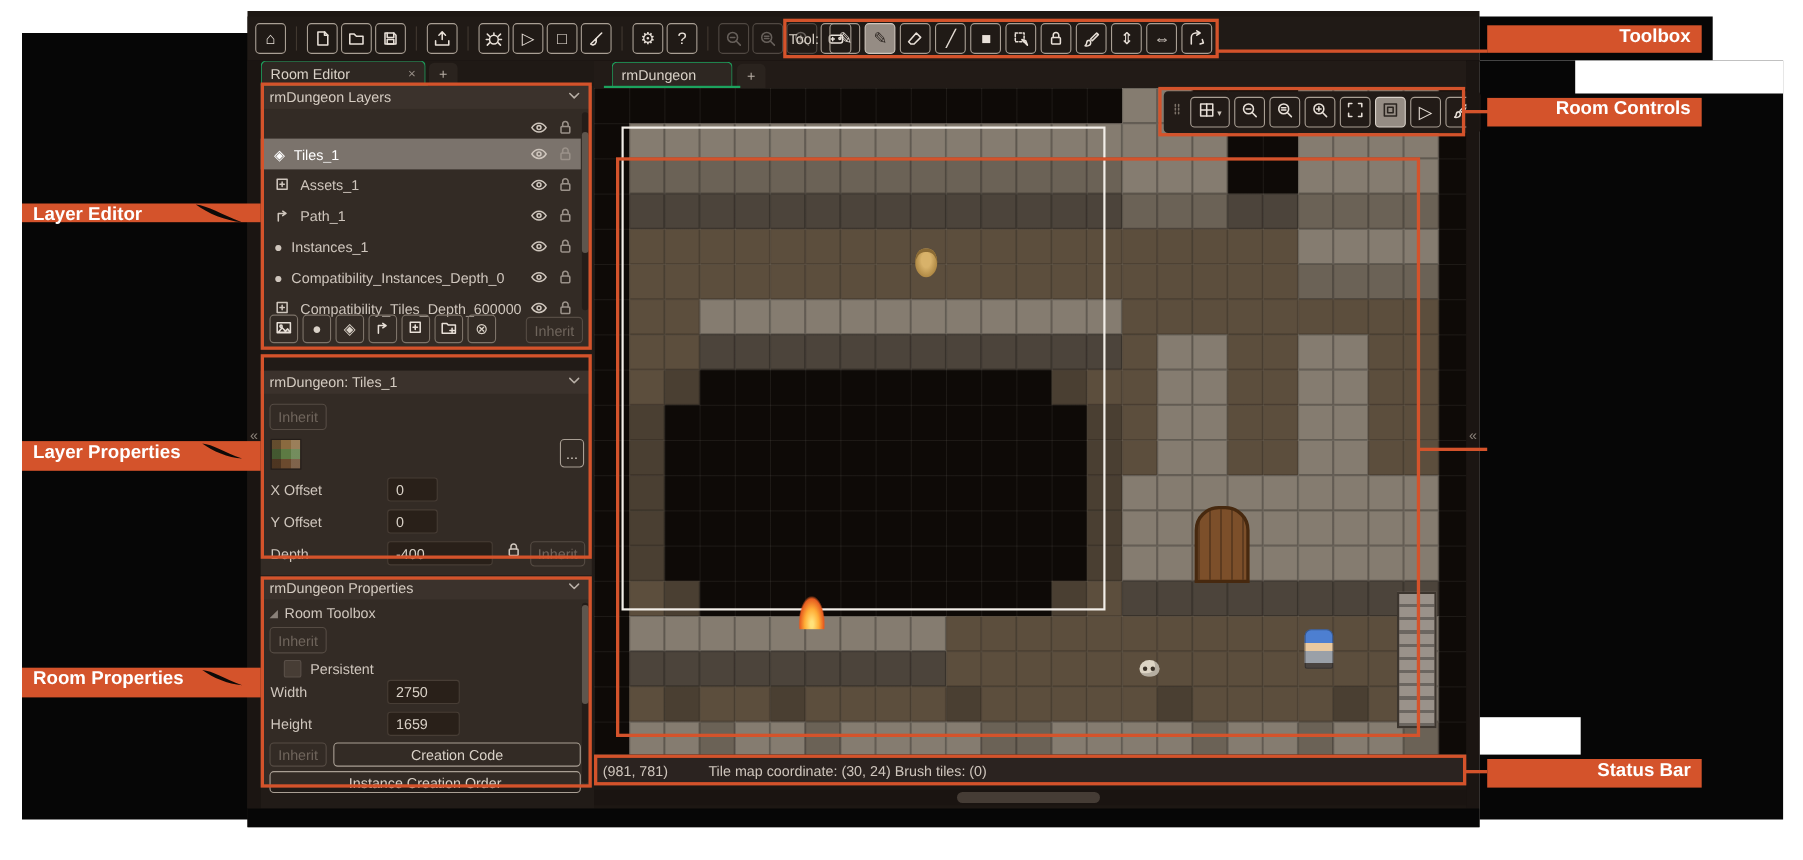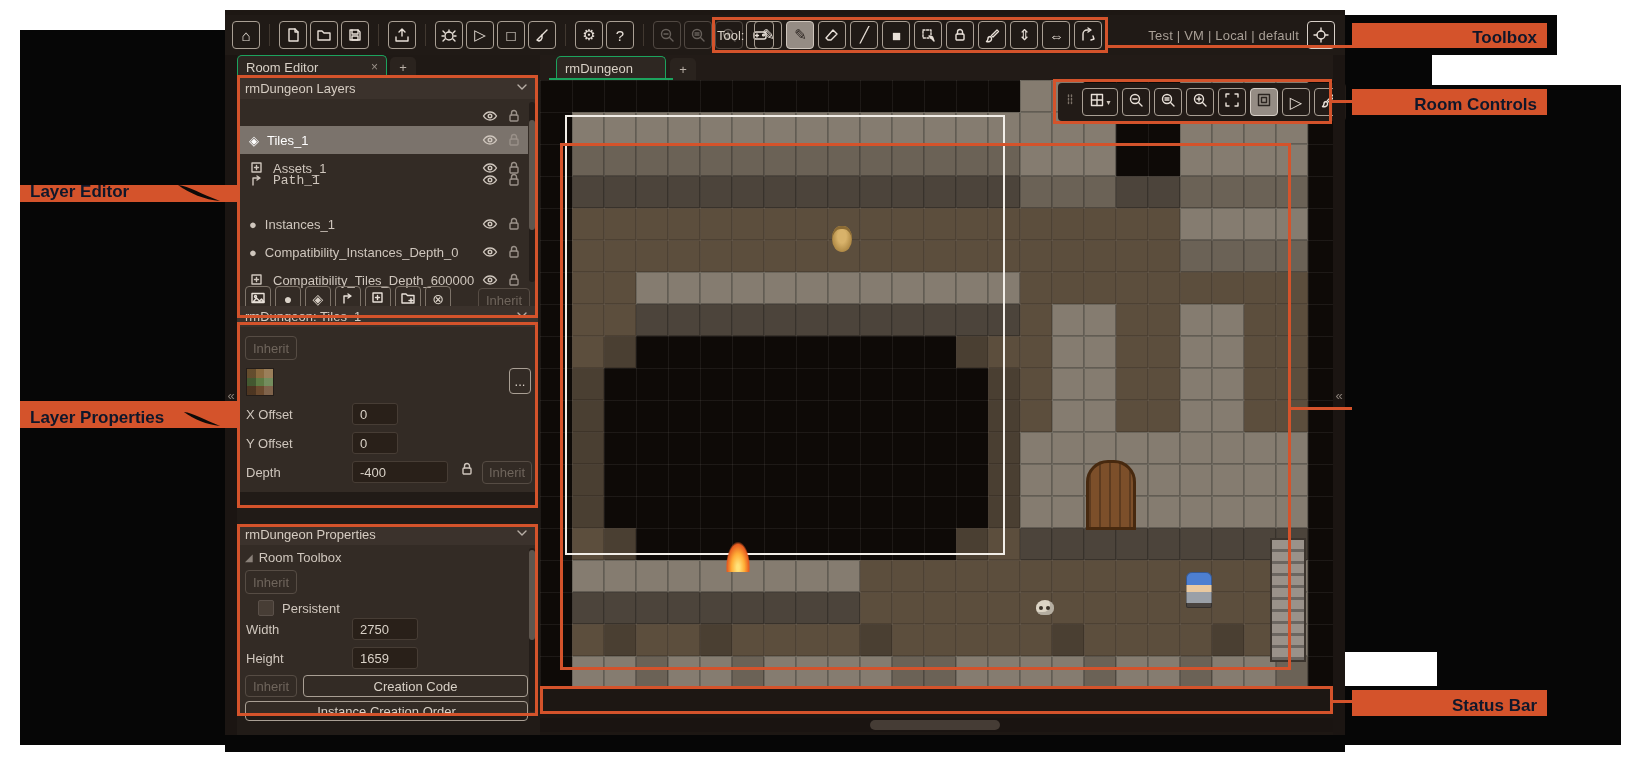--- a/index.html
+++ b/index.html
@@ -79,21 +79,21 @@
   .rcbtn{width:28px;height:28px;border:1px solid var(--btnb);border-radius:4px;display:flex;align-items:center;justify-content:center;color:#e8e0d8;box-sizing:border-box;gap:1px;}
   .rcbtn.sel{background:#958c84;border-color:#d8d0c8;}
   .rcbtn .caret{font-size:8px;color:#cfc6bd;}
   .statusbar{position:absolute;left:540px;top:686px;width:793px;height:28px;background:#2b2320;border-top:1px solid #3b332c;box-sizing:border-box;display:flex;align-items:center;color:#cfc6bd;font-size:13px;}
   .hsb{position:absolute;left:540px;top:718px;width:793px;height:14px;background:#1a1411;}
   .hsb .h{position:absolute;top:2px;height:10px;background:#453c35;border-radius:5px;}
 
   
   .ann-rect{position:absolute;border:3px solid var(--orange);box-sizing:border-box;pointer-events:none;z-index:40;}
   .ann-line{position:absolute;height:3px;background:var(--orange);z-index:40;}
-  .ann-label{position:absolute;background:var(--orange);color:#0f172a;font-weight:bold;font-size:17px;display:flex;align-items:flex-end;padding:0 10px;box-sizing:border-box;z-index:41;}
+  .ann-label{position:absolute;background:var(--orange);color:#ffffff;font-weight:bold;font-size:17px;display:flex;align-items:flex-start;padding:0 10px;box-sizing:border-box;z-index:41;}
   .ann-label.right{justify-content:flex-end;}
   .swoosh{margin-left:auto;margin-right:6px;}
 </style>
 </head>
 <body>
 
 <div class="page">
 
   <div class="blk" style="left:20px;top:30px;width:217px;height:715px;"></div>
   <div class="blk" style="left:1345px;top:15px;width:212px;height:40px;"></div>
@@ -260,31 +260,20 @@
       </div>
       <div class="tbtn">
         <span class="ic">
           <svg viewBox="0 0 16 16" width="16" height="16" fill="none" stroke="#e8e0d8" stroke-width="1.4" stroke-linecap="round" stroke-linejoin="round">
             <path d="M3 13V7a4 4 0 014-4h3"></path>
             <path d="M8 1l3 2-3 2M11 13l3-1-1-3"></path>
           </svg>
         </span>
       </div>
     </div>
-  <div class="tb-right">
-    <span class="cfg">Test | VM | Local | default</span>
-    <span class="tbtn" style="border-color:#d8d0c8;" id="crosshair-slot">
-        <span class="ic">
-          <svg viewBox="0 0 16 16" width="16" height="16" fill="none" stroke="#e8e0d8" stroke-width="1.4" stroke-linecap="round" stroke-linejoin="round">
-            <circle cx="8" cy="8" r="4"></circle>
-            <path d="M8 1v3M8 12v3M1 8h3M12 8h3"></path>
-          </svg>
-        </span>
-      </span>
-  </div>
 
   <div class="dock"></div>
   <div class="collapse-strip" style="left:225px;top:55px;height:680px;">
       <span>«</span>
     </div>
 
   <div class="tabbar" style="left:237px;top:55px;width:303px;height:23px;"></div>
   <div class="tab" style="left:237px;top:55px;width:150px;height:23px;">
     <span>Room Editor</span>
     <span class="x">×</span>
@@ -345,21 +334,21 @@
               <circle cx="8" cy="8" r="1.8"></circle>
             </svg>
           </span>
           <span class="ic">
             <svg viewBox="0 0 16 16" width="16" height="16" fill="none" stroke="#9a9189" stroke-width="1.4" stroke-linecap="round" stroke-linejoin="round">
               <rect x="4" y="7" width="8" height="6" rx="1"></rect>
               <path d="M5.5 7V5a2.5 2.5 0 015 0v2"></path>
             </svg>
           </span>
         </div>
-        <div class="lrow" style="top: 88px; font-family: Liberation Mono, monospace;">
+        <div class="lrow" style="top: 104px;">
           <span class="ic">
             <svg viewBox="0 0 16 16" width="16" height="16" fill="none" stroke="#cfc6bd" stroke-width="1.4" stroke-linecap="round" stroke-linejoin="round">
               <path d="M4 13V6h6M8 4l3 2-3 2"></path>
             </svg>
           </span>
           <span class="lname">Path_1</span>
           <span class="ic">
             <svg viewBox="0 0 16 16" width="16" height="16" fill="none" stroke="#cfc6bd" stroke-width="1.4" stroke-linecap="round" stroke-linejoin="round">
               <path d="M1.5 8s2.5-4 6.5-4 6.5 4 6.5 4-2.5 4-6.5 4S1.5 8 1.5 8z"></path>
               <circle cx="8" cy="8" r="1.8"></circle>
@@ -460,21 +449,21 @@
               <path d="M11 8.5v4M9 10.5h4"></path>
             </svg></span>
         </div>
         <div class="fbtn">
           <span class="ic">⊗</span>
         </div>
       </div>
     <div class="btn dis" style="position:absolute;right:8px;bottom:6px;width:52px;height:24px;">Inherit</div>
   </div>
 
-  <div class="panel" style="left:237px;top:306px;width:301px;height:186px;">
+  <div class="panel" style="left:237px;top:337px;width:301px;height:186px;">
     <div class="phdr">
       <span>rmDungeon: Tiles_1</span>
       <span class="chev" id="chev2"><span class="ic"><svg viewBox="0 0 16 16" width="16" height="16" fill="none" stroke="#b8afa6" stroke-width="1.4" stroke-linecap="round" stroke-linejoin="round">
               <path d="M4 6l4 4 4-4"></path>
             </svg></span></span>
     </div>
     <div class="btn dis" style="position:absolute;left:8px;top:30px;width:52px;height:24px;">Inherit</div>
     <div class="thumb" style="left:9px;top:62px;"></div>
     <div class="btn" style="position:absolute;left:272px;top:62px;width:22px;height:26px;">...</div>
     <div class="flabel" style="left:9px;top:101px;">X Offset</div>
@@ -924,20 +913,24 @@
             <path d="M13 3L7.5 8.5 9 10l5.5-5.5z"></path>
             <path d="M6.5 9.5c-1.6 0-2.6 1-2.6 2.4S2.5 14.5 2.5 14.5c2 .6 4.5 0 5-2 .3-1.1 0-2-1-3z"></path>
           </svg></span>
       </div>
     </div>
 
   <div class="collapse-strip" style="left:1333px;top:55px;height:680px;">
       <span>«</span>
     </div>
 
+  <div class="statusbar">
+    <span style="padding-left:8px;width:96px;">(981, 781)</span>
+    <span>Tile map coordinate: (30, 24) Brush tiles: (0)</span>
+  </div>
   <div class="hsb">
       <div class="h" style="left:330px;width:130px;"></div>
     </div>
 
   <div class="blk" style="left:225px;top:735px;width:1120px;height:17px;"></div>
 
   <div class="ann-rect" style="left:712px;top:17px;width:396px;height:36px;"></div>
   <div class="ann-line" style="left:1106px;top:45px;width:246px;"></div>
   <div class="ann-label right" style="left:1352px;top:23px;width:195px;height:25px;">
       <span>Toolbox</span>
@@ -962,20 +955,26 @@
     <span>Layer Properties</span>
     <svg class="swoosh" width="38" height="18" viewBox="0 0 44 18">
         <path d="M1 1 C 12 2, 24 10, 43 17 C 28 16, 12 9, 1 1 Z" fill="#0d0a08"></path>
       </svg>
   </div>
 
   <div class="ann-rect" style="left:560px;top:143px;width:731px;height:527px;"></div>
   <div class="ann-line" style="left:1289px;top:407px;width:63px;"></div>
 
   <div class="ann-rect" style="left:237px;top:524px;width:301px;height:192px;"></div>
+  <div class="ann-label" style="left:20px;top:607px;width:217px;height:27px;">
+    <span>Room Properties</span>
+    <svg class="swoosh" width="38" height="18" viewBox="0 0 44 18">
+        <path d="M1 1 C 12 2, 24 10, 43 17 C 28 16, 12 9, 1 1 Z" fill="#0d0a08"></path>
+      </svg>
+  </div>
 
   <div class="ann-rect" style="left:540px;top:686px;width:793px;height:28px;"></div>
   <div class="ann-line" style="left:1331px;top:700px;width:21px;"></div>
   <div class="ann-label right" style="left:1352px;top:690px;width:195px;height:26px;">
       <span>Status Bar</span>
     </div>
 
 </div>
 
 </body></html>

